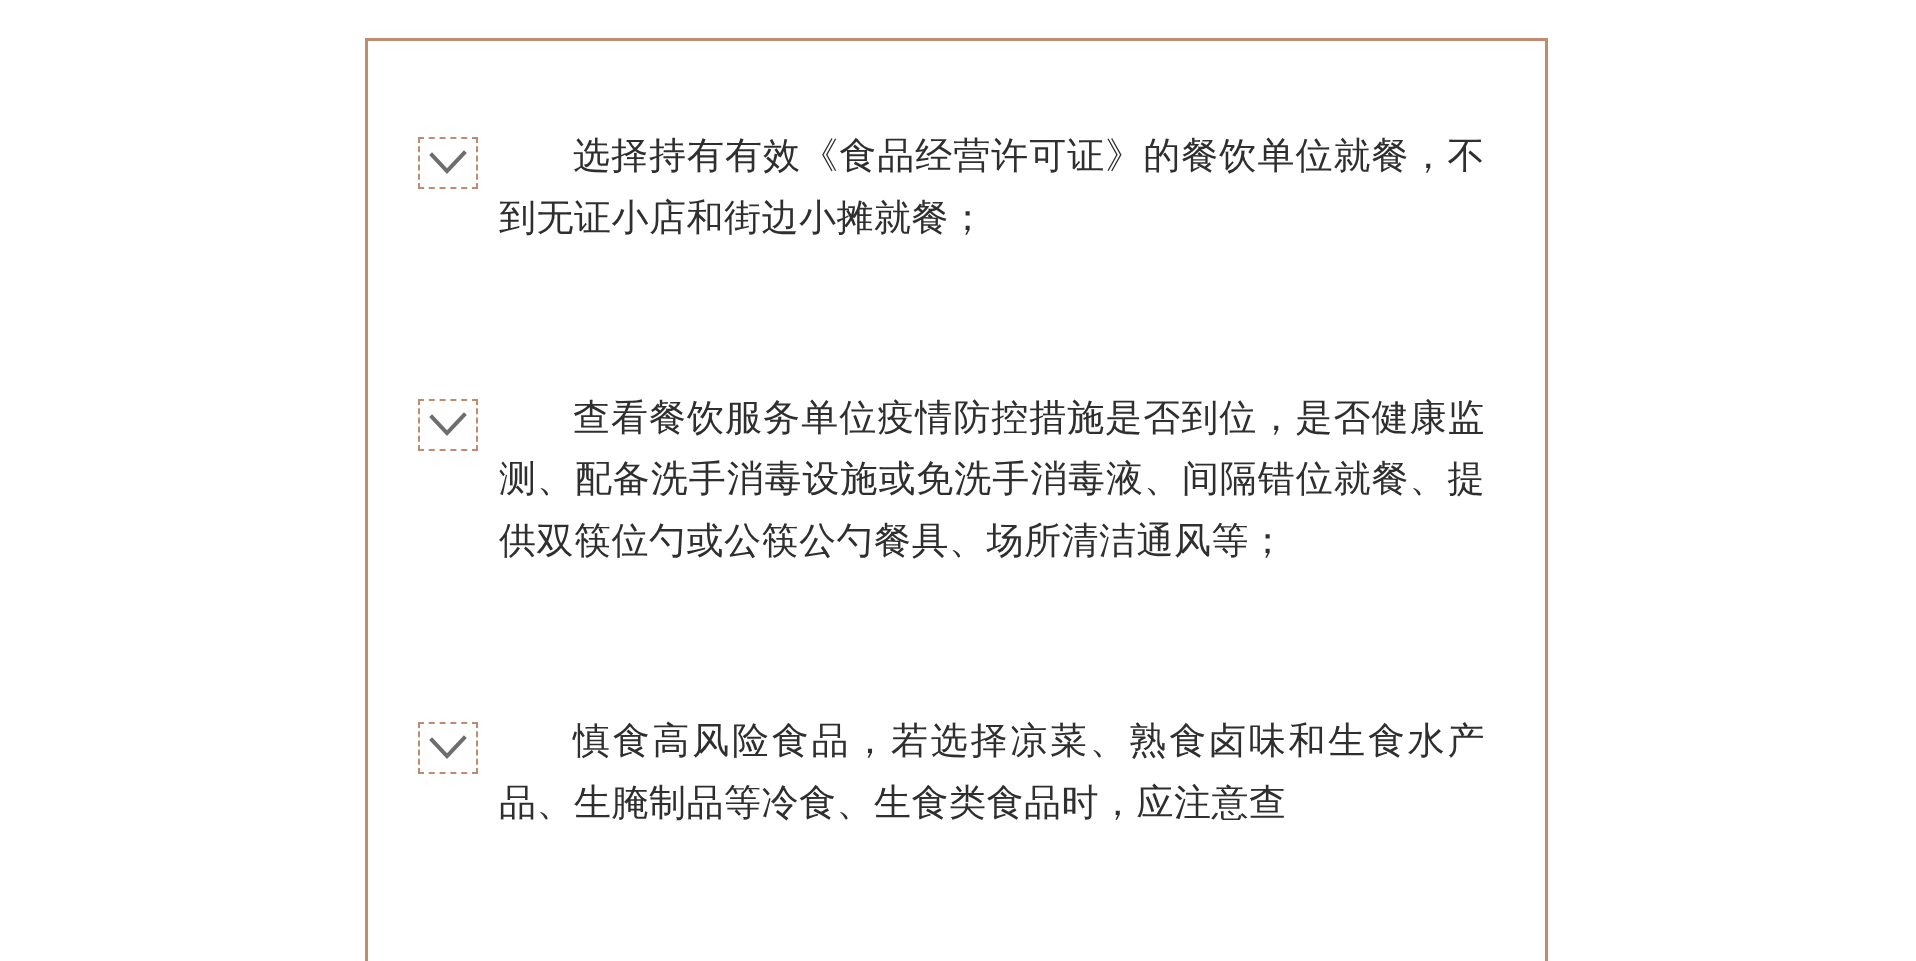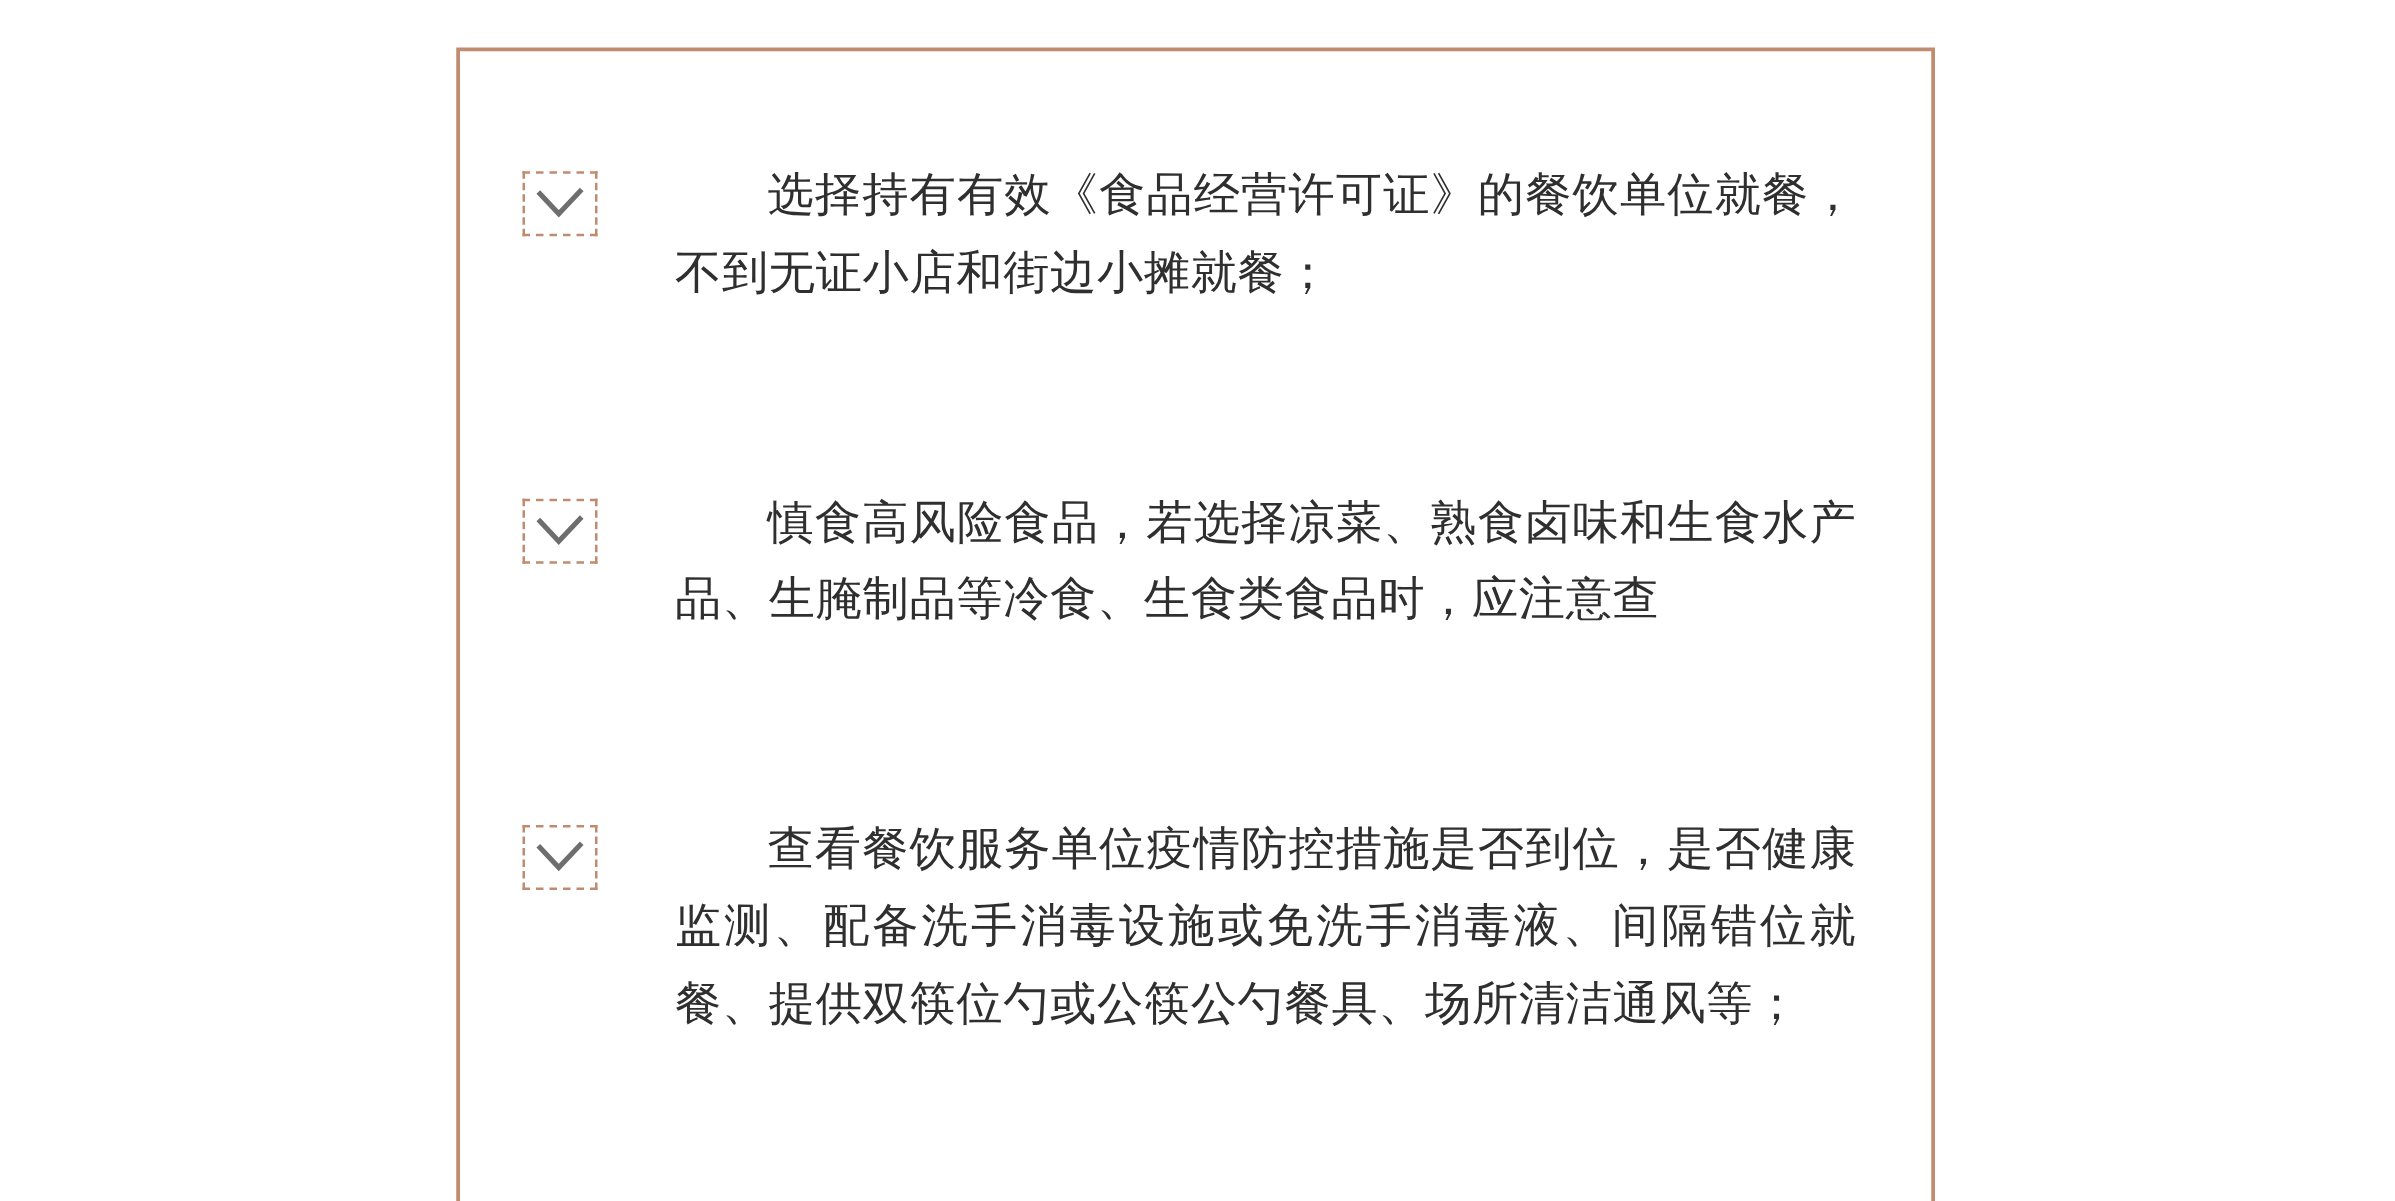--- a/index.html
+++ b/index.html
@@ -57,21 +57,21 @@
     box-sizing: border-box;
   }
   .check-box svg {
     position: absolute;
     left: 50%;
     top: 50%;
     transform: translate(-50%, -50%);
     display: block;
   }
   .item-text {
-    margin-left: 116px;
+    margin-left: 75px;
     font-size: 37px;
     line-height: 1.67;
     color: #2f2f2f;
     text-align: justify;
     text-indent: 2em;
     letter-spacing: 0.5px;
     font-family: "Liberation Sans", "DejaVu Sans", sans-serif;
   }
 </style>
 </head>
@@ -89,27 +89,27 @@
         </span>
         <div class="item-text">选择持有有效《食品经营许可证》的餐饮单位就餐，不到无证小店和街边小摊就餐；</div>
       </div>
 
       <div class="item">
         <span class="check-box">
           <svg width="40" height="26" viewBox="0 0 40 26" aria-hidden="true">
             <polyline points="4,5 19,21 36,3" fill="none" stroke="#6e6e6e" stroke-width="4" stroke-linecap="square" stroke-linejoin="miter"></polyline>
           </svg>
         </span>
-        <div class="item-text">慎食高风险食品，若选择凉菜、熟食卤味和生食水产品、生腌制品等冷食、生食类食品时，应注意查</div>
+        <div class="item-text">查看餐饮服务单位疫情防控措施是否到位，是否健康监测、配备洗手消毒设施或免洗手消毒液、间隔错位就餐、提供双筷位勺或公筷公勺餐具、场所清洁通风等；</div>
       </div>
 
       <div class="item">
         <span class="check-box">
           <svg width="40" height="26" viewBox="0 0 40 26" aria-hidden="true">
             <polyline points="4,5 19,21 36,3" fill="none" stroke="#6e6e6e" stroke-width="4" stroke-linecap="square" stroke-linejoin="miter"></polyline>
           </svg>
         </span>
-        <div class="item-text">查看餐饮服务单位疫情防控措施是否到位，是否健康监测、配备洗手消毒设施或免洗手消毒液、间隔错位就餐、提供双筷位勺或公筷公勺餐具、场所清洁通风等；</div>
+        <div class="item-text">慎食高风险食品，若选择凉菜、熟食卤味和生食水产品、生腌制品等冷食、生食类食品时，应注意查</div>
       </div>
 
     </div>
   </div>
 </div>
 
 </body></html>

